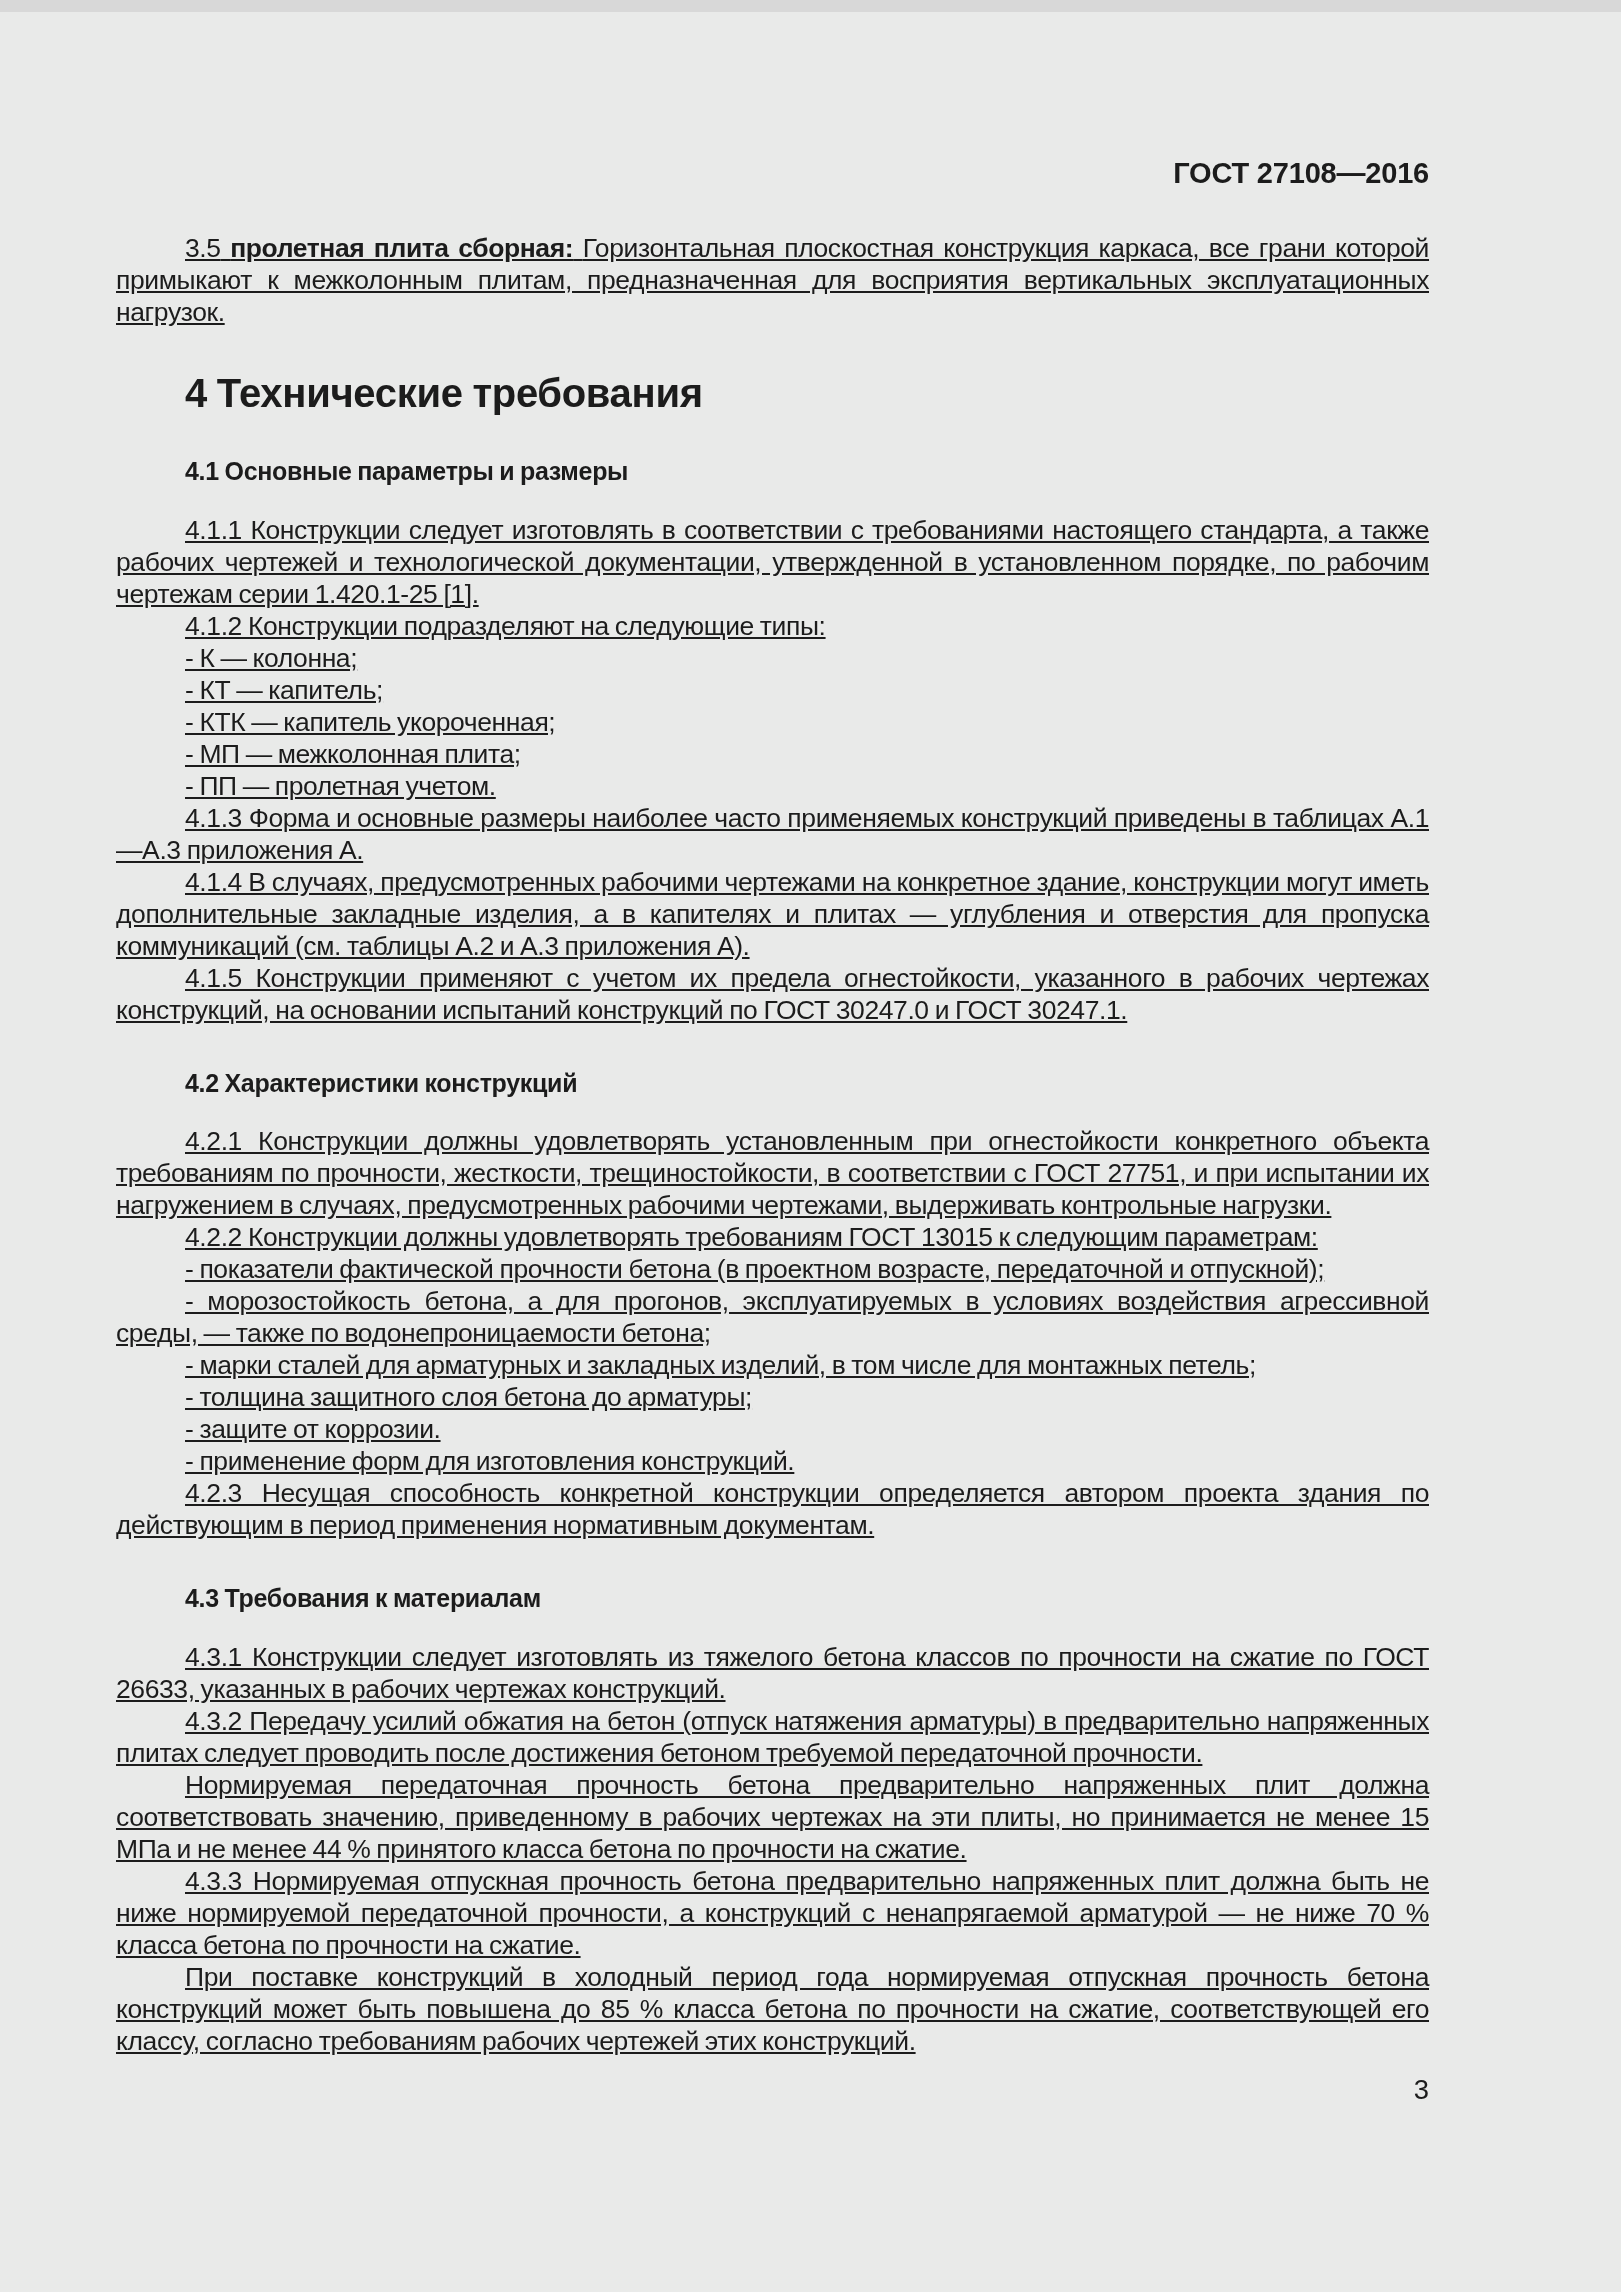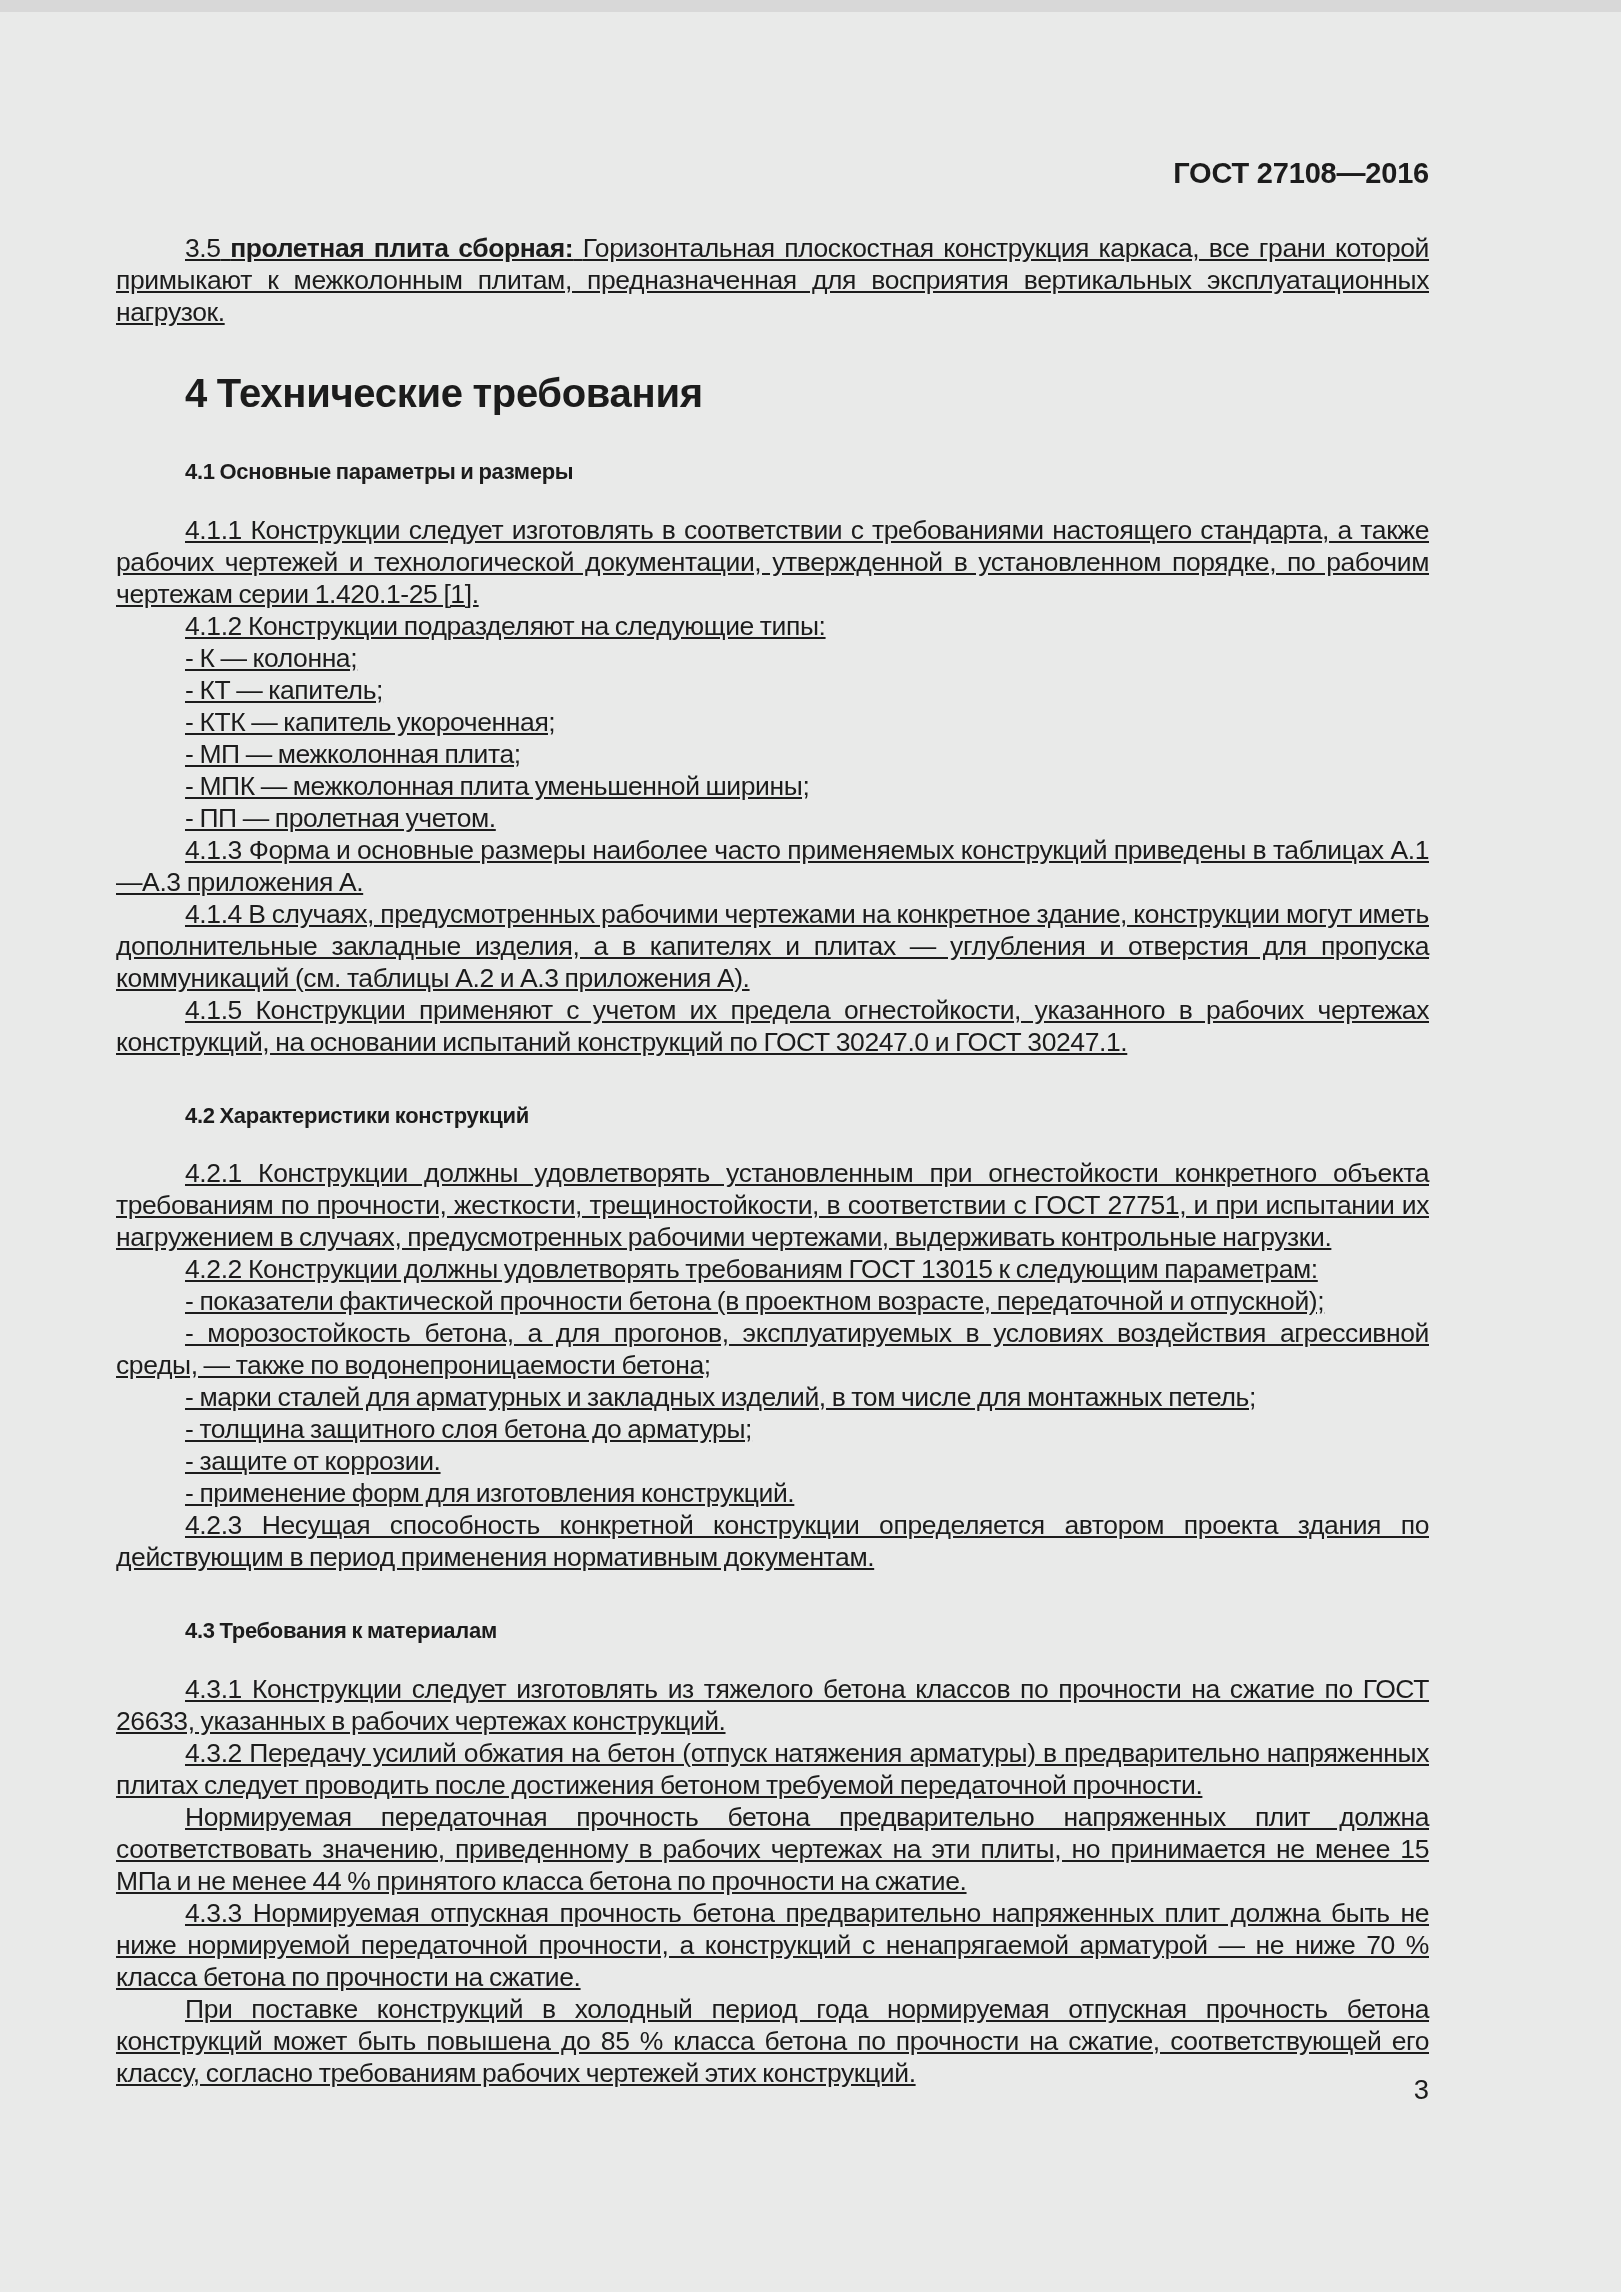--- a/index.html
+++ b/index.html
@@ -47,21 +47,21 @@
   h1.sec {
     font-size: 40px;
     line-height: 41px;
     font-weight: 700;
     margin: 45px 0 23.5px 0;
     text-indent: 69px;
     text-align: left;
     letter-spacing: -0.3px;
   }
   h2.subsec {
-    font-size: 22px;
+    font-size: 25px;
     line-height: 33px;
     font-weight: 700;
     margin: 41px 0 25.5px 0;
     text-indent: 69px;
     text-align: left;
     letter-spacing: -0.3px;
   }
   .term {
     font-weight: 700;
   }
@@ -95,21 +95,20 @@
 
     <h2 class="subsec">4.1 Основные параметры и размеры</h2>
 
     <p>4.1.1 Конструкции следует изготовлять в соответствии с требованиями настоящего стандарта, а также рабочих чертежей и технологической документации, утвержденной в установленном порядке, по рабочим чертежам серии 1.420.1-25 [1].</p>
     <p>4.1.2 Конструкции подразделяют на следующие типы:</p>
 
     <p>- К — колонна;</p>
     <p>- КТ — капитель;</p>
     <p>- КТК — капитель укороченная;</p>
     <p>- МП — межколонная плита;</p>
-    <p>- МПК — межколонная плита уменьшенной ширины;</p>
     <p>- ПП — пролетная учетом.</p>
 
     <p>4.1.3 Форма и основные размеры наиболее часто применяемых конструкций приведены в таблицах А.1—А.3 приложения А.</p>
     <p>4.1.4 В случаях, предусмотренных рабочими чертежами на конкретное здание, конструкции могут иметь дополнительные закладные изделия, а в капителях и плитах — углубления и отверстия для пропуска коммуникаций (см. таблицы А.2 и А.3 приложения А).</p>
     <p>4.1.5 Конструкции применяют с учетом их предела огнестойкости, указанного в рабочих чертежах конструкций, на основании испытаний конструкций по ГОСТ 30247.0 и ГОСТ 30247.1.</p>
 
     <h2 class="subsec">4.2 Характеристики конструкций</h2>
 
     <p>4.2.1 Конструкции должны удовлетворять установленным при огнестойкости конкретного объекта требованиям по прочности, жесткости, трещиностойкости, в соответствии с ГОСТ 27751, и при испытании их нагружением в случаях, предусмотренных рабочими чертежами, выдерживать контрольные нагрузки.</p>
     <p>4.2.2 Конструкции должны удовлетворять требованиям ГОСТ 13015 к следующим параметрам:</p>

